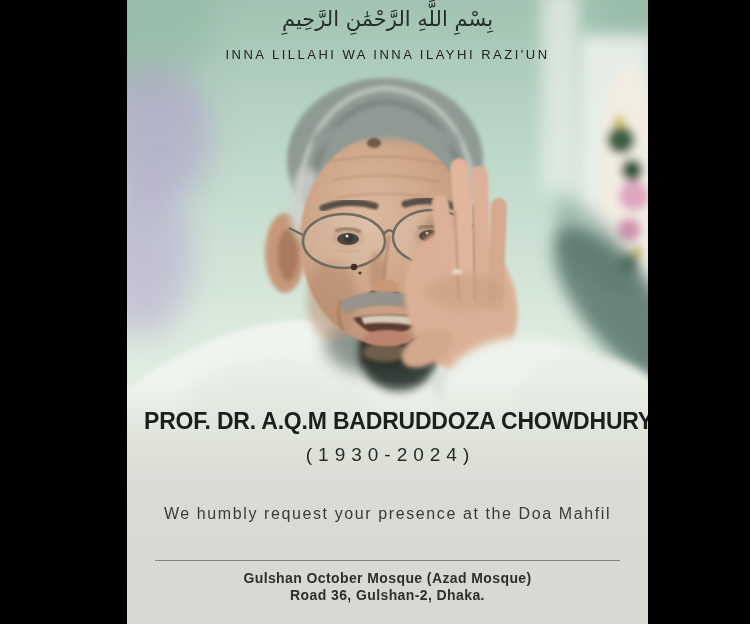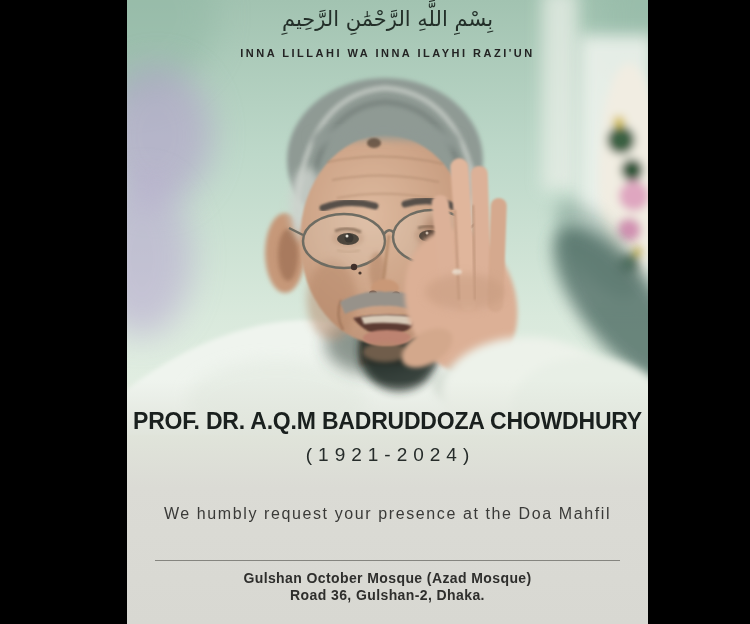--- a/index.html
+++ b/index.html
@@ -16,26 +16,27 @@
   .panel{
     position:absolute;left:0;top:435px;width:521px;height:189px;
     background:linear-gradient(180deg,#e0e4da 0%,#dbdbd5 28%,#d8d8d2 100%);
   }
   .txt{position:absolute;left:0;width:521px;text-align:center;}
   .bismillah{
     top:7px;font-family:"DejaVu Sans",sans-serif;font-size:21px;
     color:#232f29;direction:rtl;
   }
   .inna{
-    top:47px;font-size:11px;font-weight:700;letter-spacing:2.5px;
+    top:47px;font-size:13px;font-weight:400;letter-spacing:2.5px;
     color:#232323;
   }
   .name{
     top:408px;font-size:23px;font-weight:700;letter-spacing:-0.2px;
     color:var(--text-dark,#1a201e);
+    padding-left:11px;
   }
   .years{
     top:444px;font-size:19px;font-weight:400;letter-spacing:6px;
     color:#262c2a;text-indent:6px;
   }
   .request{
     top:504px;font-size:16px;font-weight:400;letter-spacing:1.6px;
     line-height:20px;color:#3a3a38;
   }
   .divider{
@@ -215,21 +216,21 @@
         <rect x="0" y="380" width="521" height="60" fill="url(#fadeGrad)"></rect>
       </svg>
     </div>
 
     <div class="panel"></div>
 
     <div class="txt bismillah">بِسْمِ اللَّهِ الرَّحْمَٰنِ الرَّحِيمِ</div>
     <div class="txt inna">INNA LILLAHI WA INNA ILAYHI RAZI'UN</div>
 
     <div class="txt name">PROF. DR. A.Q.M BADRUDDOZA CHOWDHURY</div>
-    <div class="txt years">(1921-2024)</div>
+    <div class="txt years">(1930-2024)</div>
 
     <div class="txt request">
       <span>We humbly request your presence at the Doa Mahfil</span><br>
     </div>
 
     <div class="divider"></div>
 
     <div class="txt event">
       <div>Gulshan October Mosque (Azad Mosque)</div>
       <div>Road 36, Gulshan-2, Dhaka.</div>

